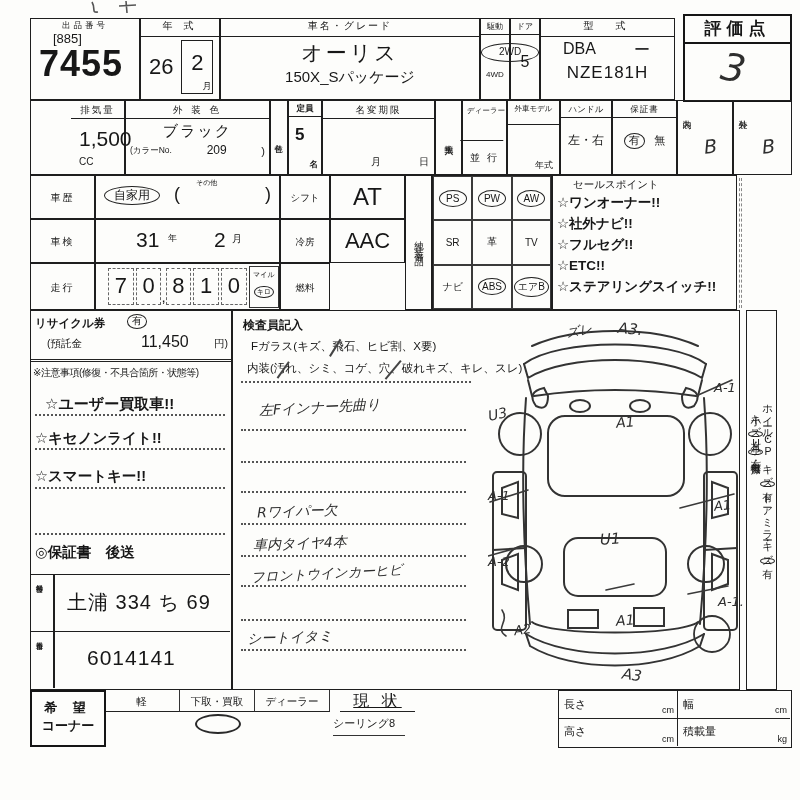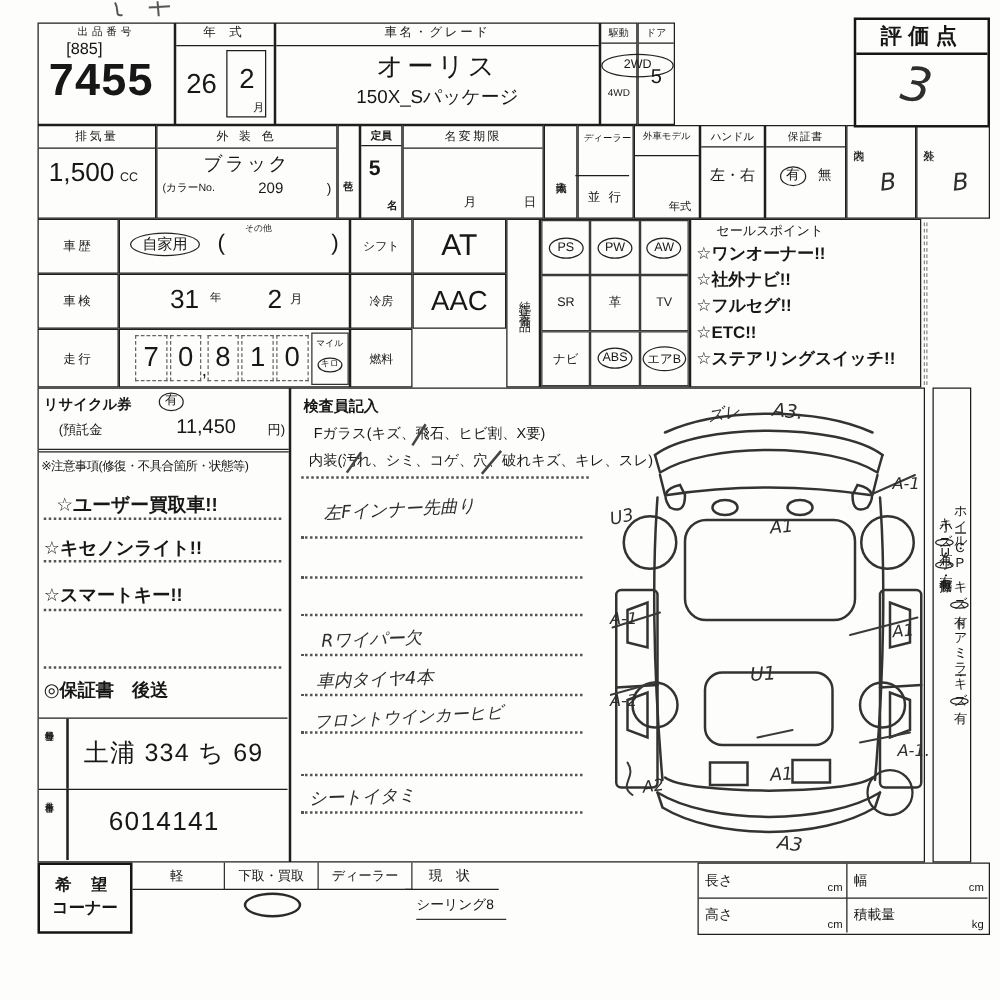--- a/index.html
+++ b/index.html
@@ -60,27 +60,35 @@
     <div class="hdr" style="font-size:8px;height:15px;line-height:15px;">駆動</div>
     <div class="c" style="margin-top:6px;"><span class="circ" style="font-size:10px;padding:2px 17px;">2WD</span></div>
     <div class="c" style="font-size:8px;margin-top:8px;">4WD</div>
   </div>
 
   <div class="abs b" style="left:510px;top:18px;width:30px;height:82px;">
     <div class="hdr" style="font-size:8px;height:15px;line-height:15px;">ドア</div>
     <div class="c" style="font-size:16px;margin-top:18px;">5</div>
   </div>
 
+  <div class="abs b" style="left:540px;top:18px;width:135px;height:82px;">
+    <div class="hdr" style="font-size:10px;height:17px;letter-spacing:6px;">型　式</div>
+    <div style="display:flex;justify-content:space-between;padding:3px 24px 0 22px;font-size:16px;">
+      <span>DBA</span>
+      <span>ー</span>
+    </div>
+    <div class="c" style="font-size:17px;margin-top:2px;letter-spacing:1px;">NZE181H</div>
+  </div>
 
   <div class="abs b2" style="left:683px;top:14px;width:109px;height:88px;">
     <div style="border-bottom:2.5px solid #151515;text-align:center;font-size:17px;font-weight:bold;letter-spacing:5px;height:26px;line-height:26px;">評価点</div>
     <div class="hw" style="font-size:38px;margin:6px 0 0 36px;transform:rotate(10deg);font-weight:400;">3</div>
   </div>
 
-  <div class="abs b" style="left:30px;top:100px;width:95px;height:75px;">
+  <div class="abs b" style="left:30px;top:100px;width:95px;height:75px;padding-left:40px;">
     <div class="hdr" style="font-size:9.5px;height:17px;line-height:17px;letter-spacing:2px;">排気量</div>
     <div style="padding:8px 0 0 8px;"><span style="font-size:21px;">1,500</span>
     <span style="font-size:10px;">CC</span></div>
   </div>
 
   <div class="abs b" style="left:125px;top:100px;width:145px;height:75px;">
     <div class="hdr" style="font-size:9.5px;height:17px;line-height:17px;letter-spacing:3px;">外 装 色</div>
     <div class="c" style="font-size:15px;margin-top:3px;letter-spacing:2px;">ブラック</div>
     <div style="display:flex;justify-content:space-between;align-items:flex-end;padding:2px 4px 0 4px;">
       <span style="font-size:8.5px;">(カラーNo.</span>
@@ -367,21 +375,21 @@
   </div>
 
   <div class="abs b2 c" style="left:30px;top:690px;width:76px;height:57px;">
     <div style="font-size:13px;font-weight:bold;margin-top:7px;letter-spacing:6px;">希 望</div>
     <div style="font-size:13px;font-weight:bold;">コーナー</div>
   </div>
 
   <div class="abs c" style="left:106px;top:690px;width:74px;height:22px;border-bottom:1.5px solid #222;border-right:1.2px solid #333;font-size:10.5px;line-height:22px;letter-spacing:2px;">軽</div>
   <div class="abs c" style="left:180px;top:690px;width:75px;height:22px;border-bottom:1.5px solid #222;border-right:1.2px solid #333;font-size:10.5px;line-height:22px;">下取・買取</div>
   <div class="abs c" style="left:255px;top:690px;width:75px;height:22px;border-bottom:1.5px solid #222;border-right:1.2px solid #333;font-size:10.5px;line-height:22px;transform-origin:center;">ディーラー</div>
-  <div class="abs c" style="left:324px;top:690px;width:75px;height:22px;border-bottom:1.5px solid #222;font-size:11px;line-height:22px;letter-spacing:4px;">現 状</div>
+  <div class="abs c" style="left:340px;top:690px;width:75px;height:22px;border-bottom:1.5px solid #222;font-size:16px;line-height:22px;letter-spacing:4px;text-decoration:underline;">現 状</div>
   <div class="abs" style="left:195px;top:714px;width:46px;height:20px;border:2px solid #2a2a2a;border-radius:50%;"></div>
   <div class="abs" style="left:333px;top:716px;width:72px;border-bottom:1.3px solid #333;font-size:11px;padding-bottom:4px;">シーリング8</div>
 
   <div class="abs b" style="left:558px;top:690px;width:234px;height:58px;">
     <div class="abs" style="left:0;top:0;width:119px;height:28px;border-right:1.3px solid #222;border-bottom:1.3px solid #222;">
       <span style="position:absolute;left:5px;top:6px;font-size:11px;">長さ</span>
       <span style="position:absolute;right:3px;bottom:3px;font-size:9px;">cm</span>
     </div>
     <div class="abs" style="left:119px;top:0;width:112px;height:28px;border-bottom:1.3px solid #222;">
       <span style="position:absolute;left:5px;top:6px;font-size:11px;">幅</span>

